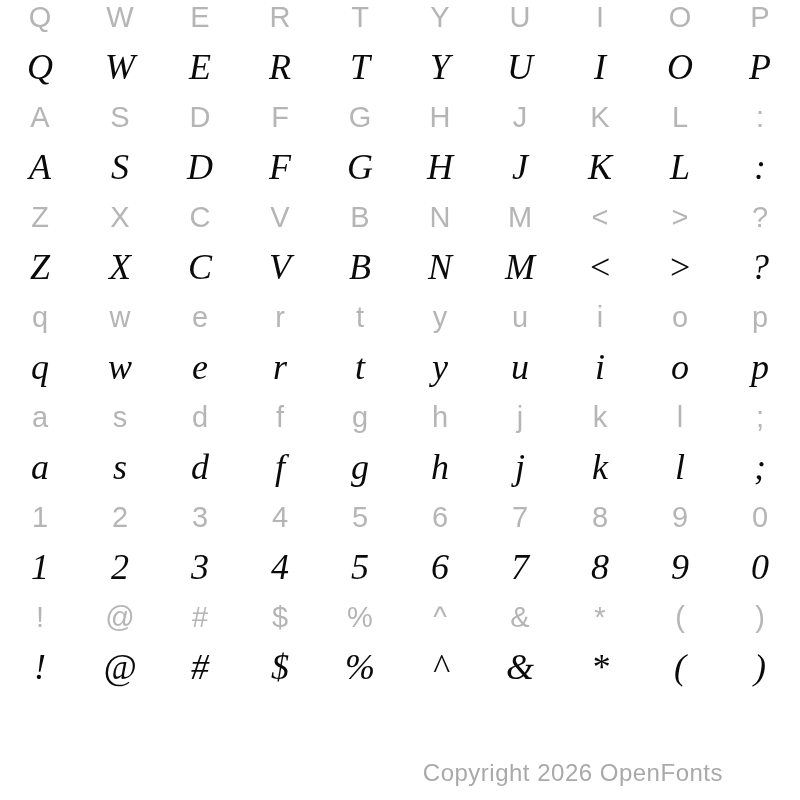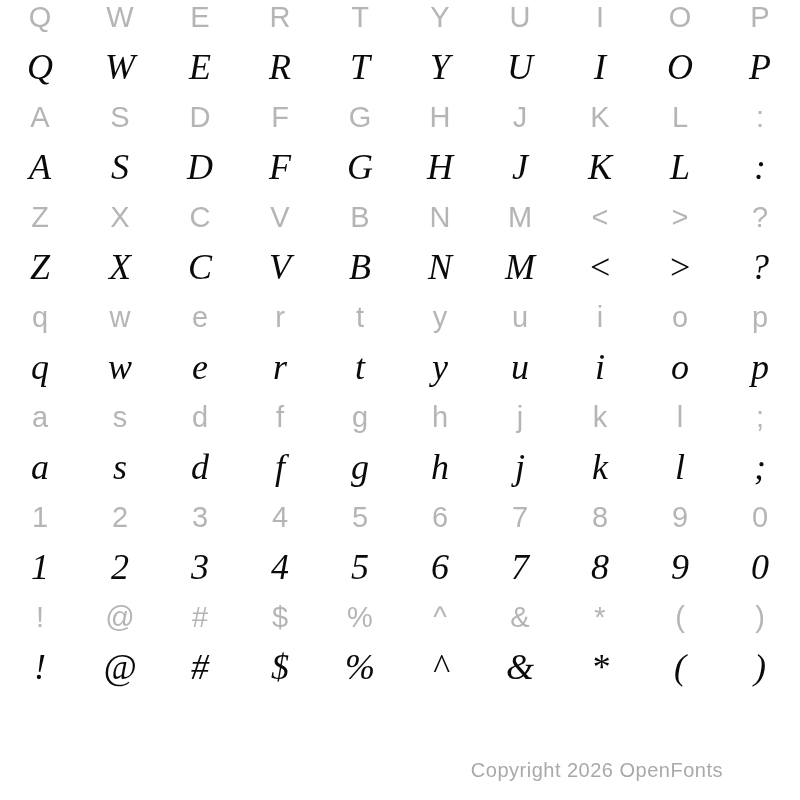--- a/index.html
+++ b/index.html
@@ -44,21 +44,21 @@
     font-style: italic;
     font-size: 36px;
     font-weight: 400;
     color: #0a0a0a;
   }
   .footer-copyright {
     position: absolute;
     top: 759px;
     right: 77px;
     font-family: "Liberation Sans", sans-serif;
-    font-size: 20px;
+    font-size: 24px;
     letter-spacing: 0.5px;
     color: #a9a9a9;
   }
 </style>
 </head>
 <body>
 
 <div class="specimen" id="char-grid">
     <div class="char-row row-gray">
       <span class="char-cell">Q</span>

